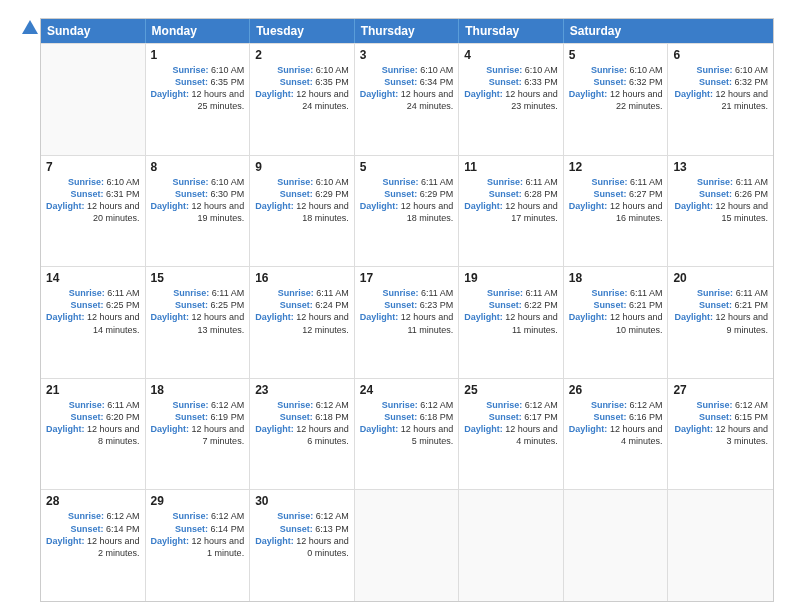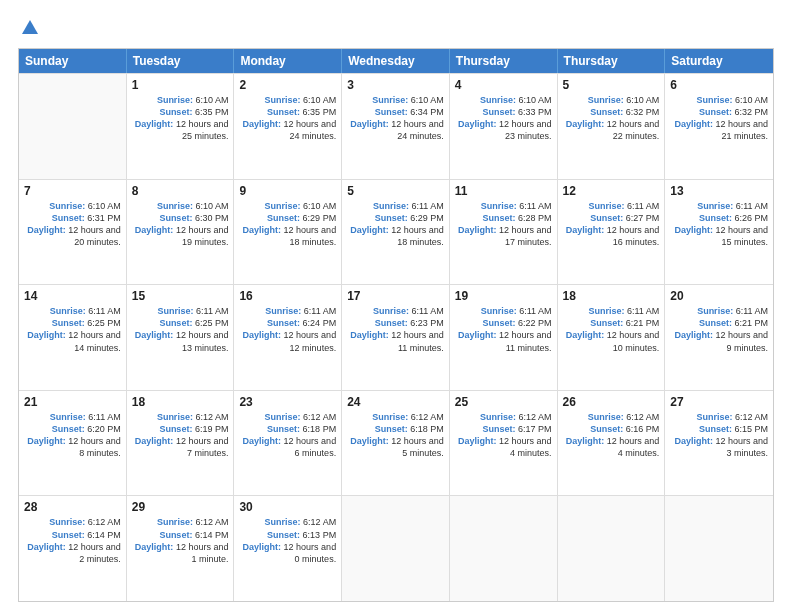--- a/index.html
+++ b/index.html
@@ -8,21 +8,21 @@
       height: 612px;
       background: #fff;
       font-family: Arial, sans-serif;
       overflow: hidden;
     }
     .page {
       width: 792px;
       height: 612px;
       padding: 18px 18px 10px 18px;
       display: flex;
-      flex-direction: column;
+      flex-direction: row;
     }
     .header {
       display: flex;
       justify-content: space-between;
       align-items: flex-start;
       margin-bottom: 10px;
     }
     .logo {
       display: flex;
       flex-direction: column;
@@ -136,23 +136,22 @@
     </div>
     <div class="header-right">
       <div class="month-title"></div>
       <div class="location"></div>
     </div>
   </div>
 
   <div class="calendar">
     <div class="cal-header-row">
     <div class="cal-header-cell">Sunday</div>
+        <div class="cal-header-cell">Monday</div>
         <div class="cal-header-cell">Tuesday</div>
-        <div class="cal-header-cell">Monday</div>
-        <div class="cal-header-cell">Wednesday</div>
         <div class="cal-header-cell">Thursday</div>
         <div class="cal-header-cell">Thursday</div>
         <div class="cal-header-cell">Saturday</div>
       </div>
     <div class="cal-body">
     <div class="cal-row">
           <div class="cal-cell empty"></div>
           <div class="cal-cell">
             <div class="day-num">1</div>
             <div class="cell-info"><span class="highlight">Sunrise:</span> 6:10 AM<br><span class="highlight">Sunset:</span> 6:35 PM<br><span class="highlight">Daylight:</span> 12 hours and 25 minutes.</div>

